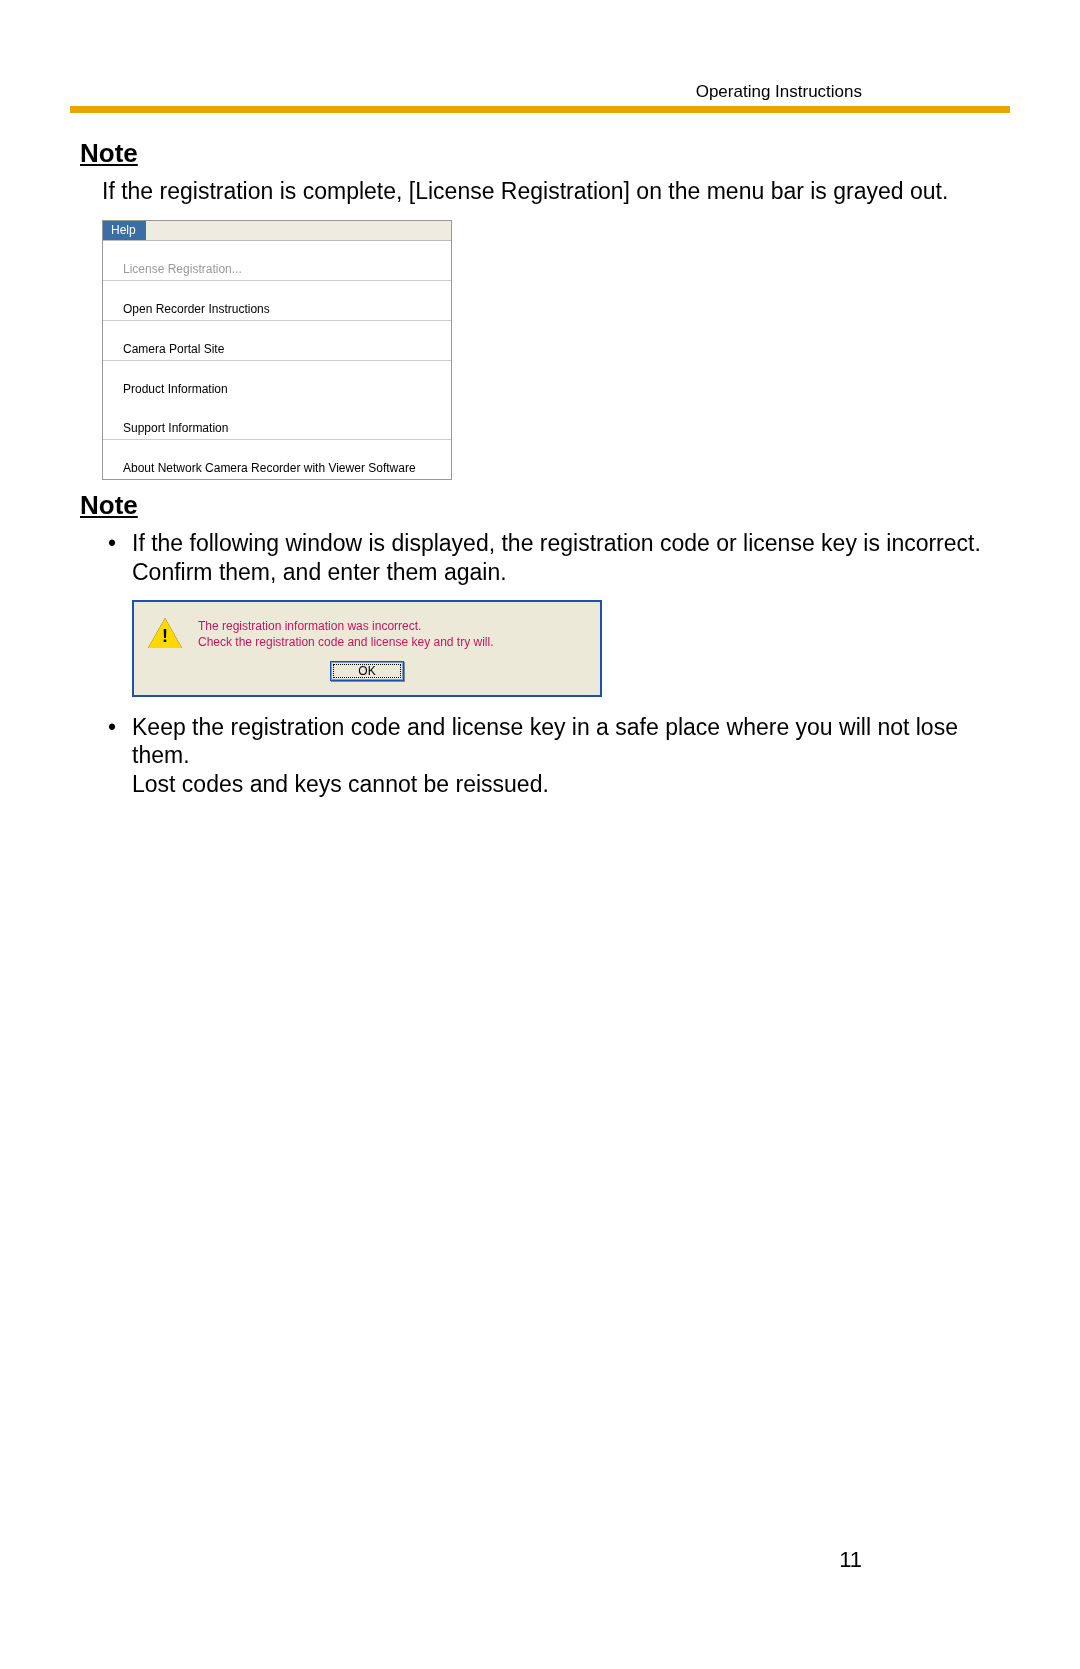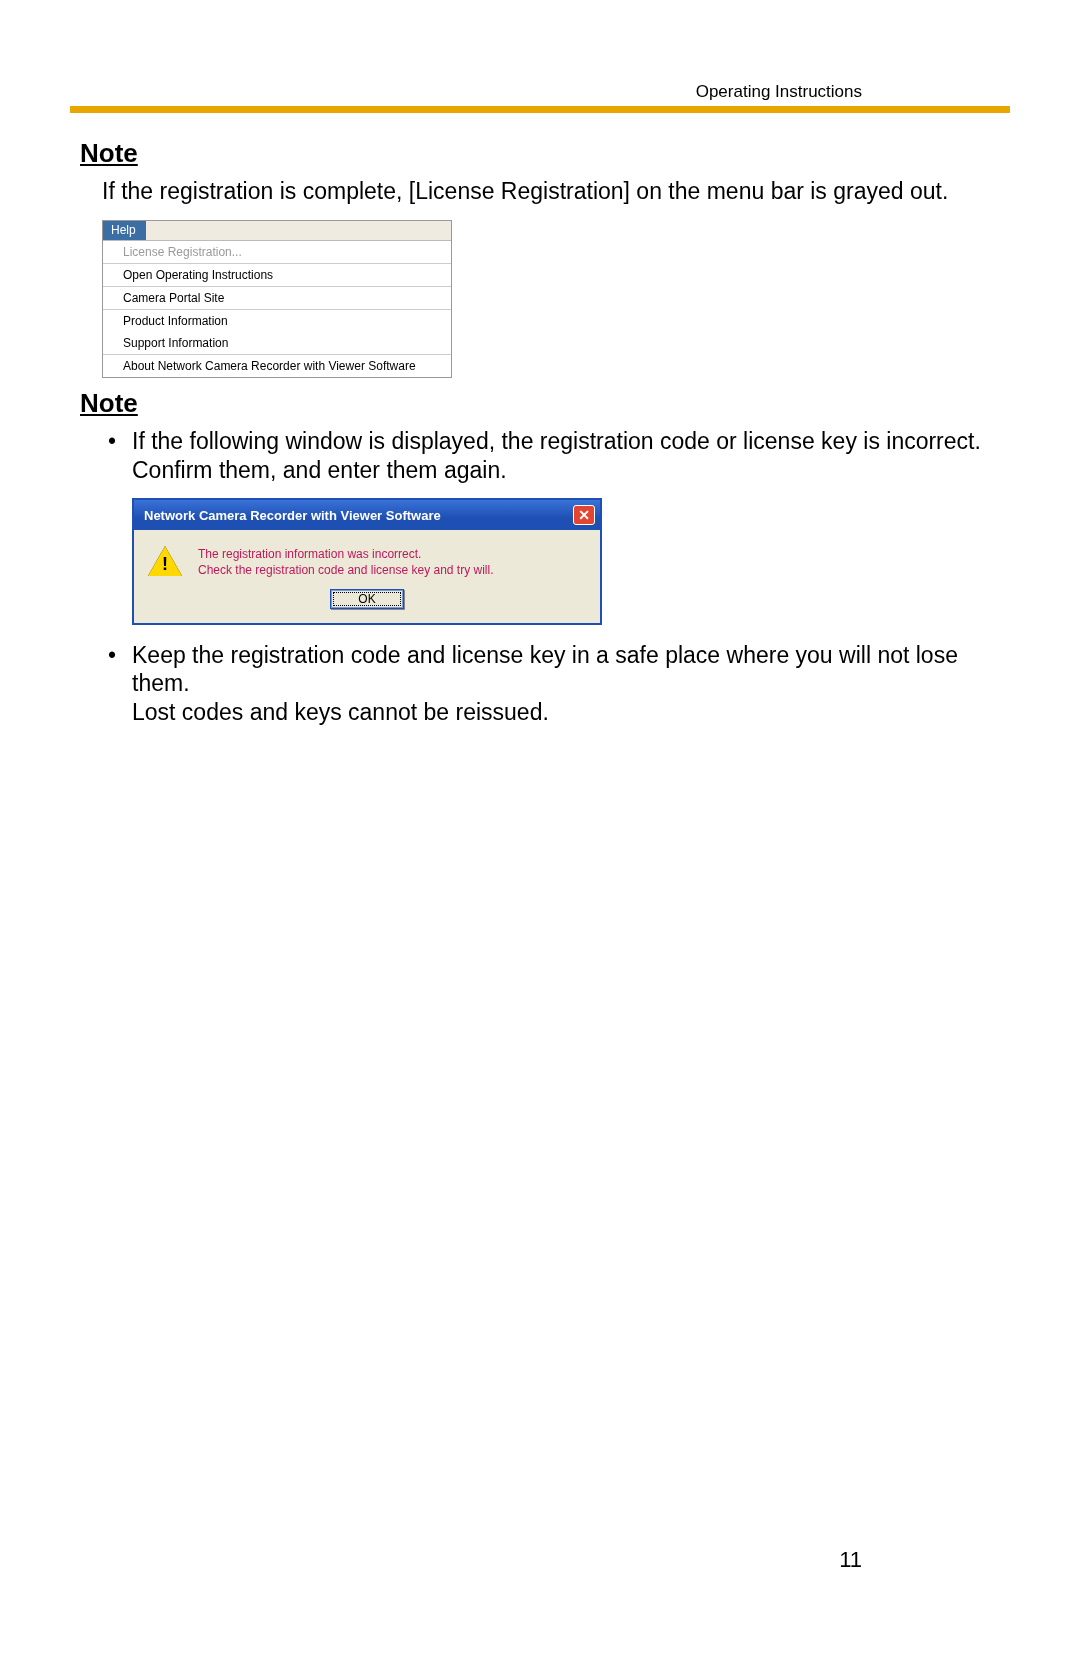--- a/index.html
+++ b/index.html
@@ -80,21 +80,21 @@
   .menu-bar-item {
     background: #3a6ea5;
     color: #fff;
     padding: 2px 10px 3px 8px;
     font-size: 12px;
   }
   .menu-list {
     background: #fff;
   }
   .menu-item {
-    padding: 4px 8px 4px 20px;
+    padding: 21px 8px 4px 20px;
     border-bottom: 1px solid #ccc;
     font-size: 12px;
     white-space: nowrap;
   }
   .menu-item.disabled { color: #9a9a9a; }
   .menu-item.last { border-bottom: none; }
 
   
   .dialog-mock {
     margin: 14px 0 16px 52px;
@@ -197,39 +197,35 @@
 
     <div class="note-heading">Note</div>
     <p class="body-text">If the registration is complete, [License Registration] on the menu bar is grayed out.</p>
 
     <div class="menu-mock">
       <div class="menu-bar">
         <div class="menu-bar-item">Help</div>
       </div>
       <div class="menu-list">
         <div class="menu-item disabled">License Registration...</div>
-        <div class="menu-item">Open Operating Instructions</div>
+        <div class="menu-item">Open Recorder Instructions</div>
         <div class="menu-item">Camera Portal Site</div>
         <div class="menu-item" style="border-bottom:none">Product Information</div>
         <div class="menu-item">Support Information</div>
         <div class="menu-item last">About Network Camera Recorder with Viewer Software</div>
       </div>
     </div>
 
     <div class="note-heading">Note</div>
 
     <ul class="bullets">
       <li>If the following window is displayed, the registration code or license key is incorrect. Confirm them, and enter them again.</li>
     </ul>
 
     <div class="dialog-mock">
-      <div class="dialog-titlebar">
-        <span>Network Camera Recorder with Viewer Software</span>
-        <span class="close-btn">✕</span>
-      </div>
       <div class="dialog-body">
         <div class="warn-icon">
           <div class="warn-tri">
               <span class="warn-bang">!</span>
             </div>
         </div>
         <div class="dialog-text">
           <div>The registration information was incorrect.</div>
           <div>Check the registration code and license key and try will.</div>
         </div>

